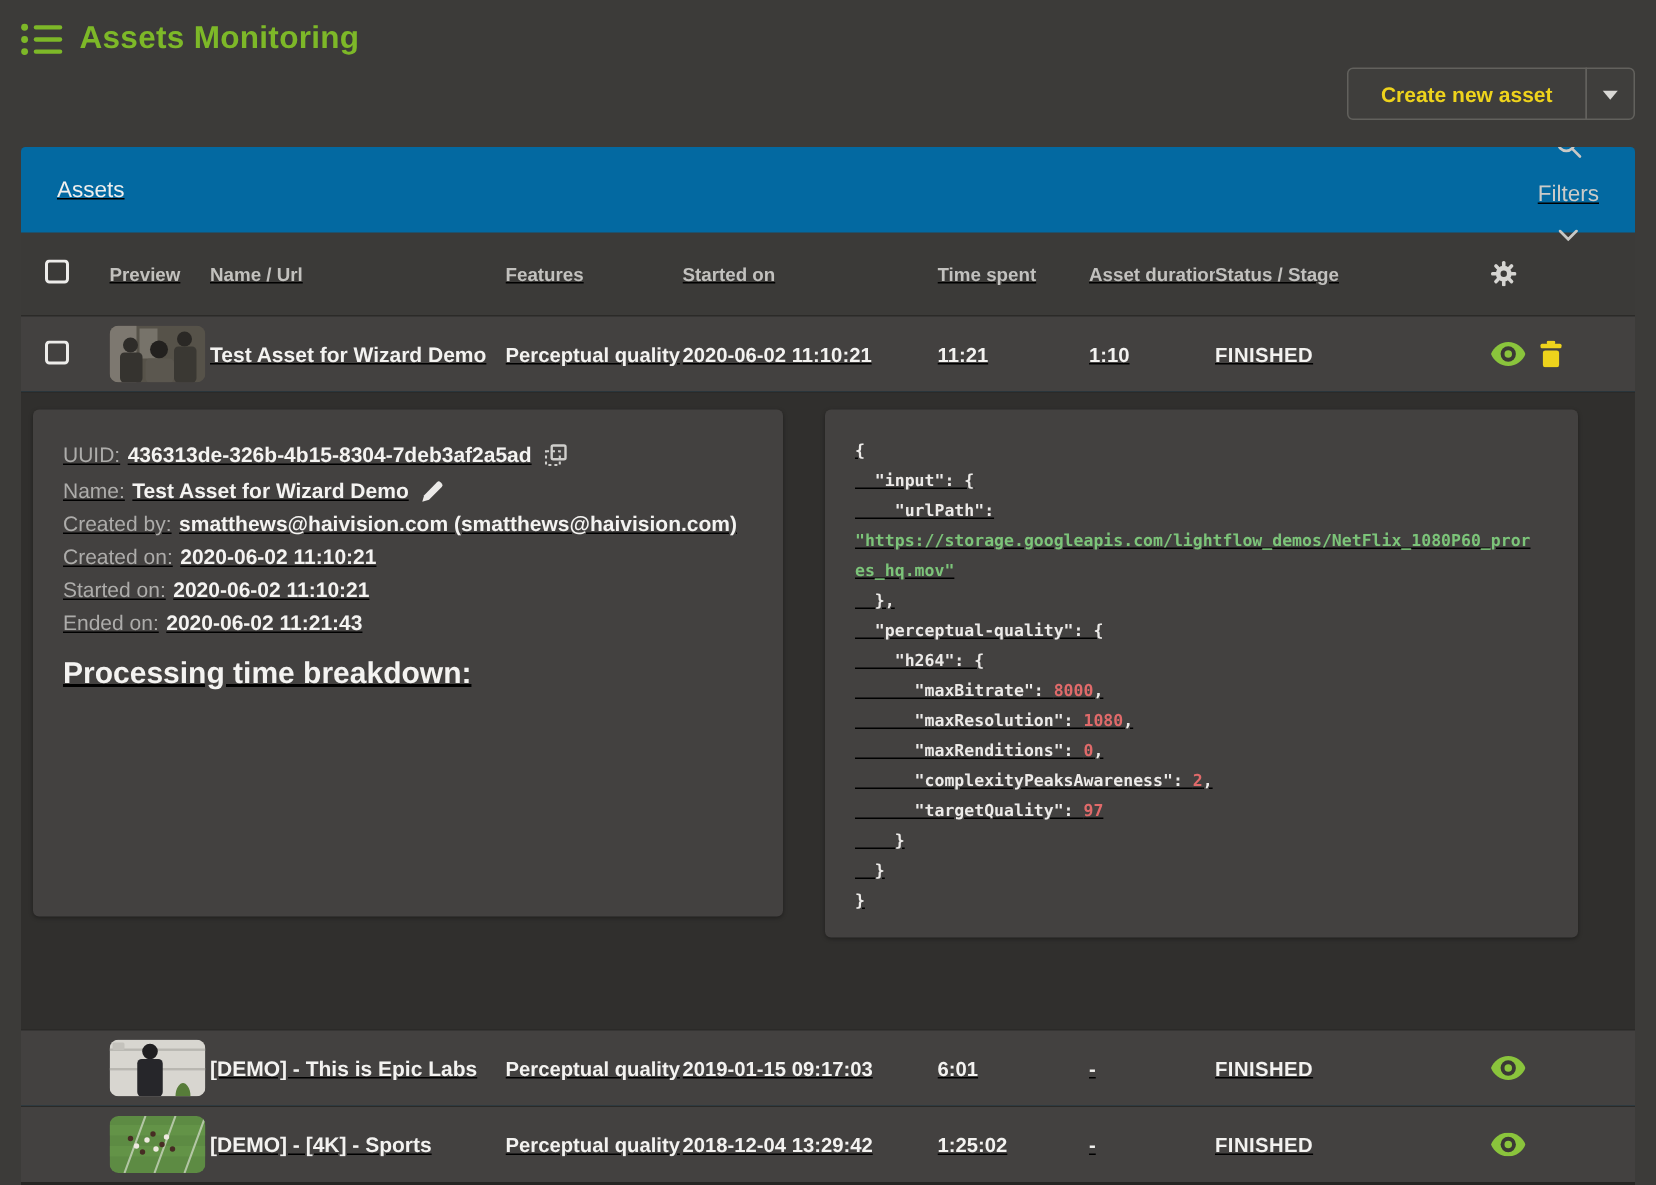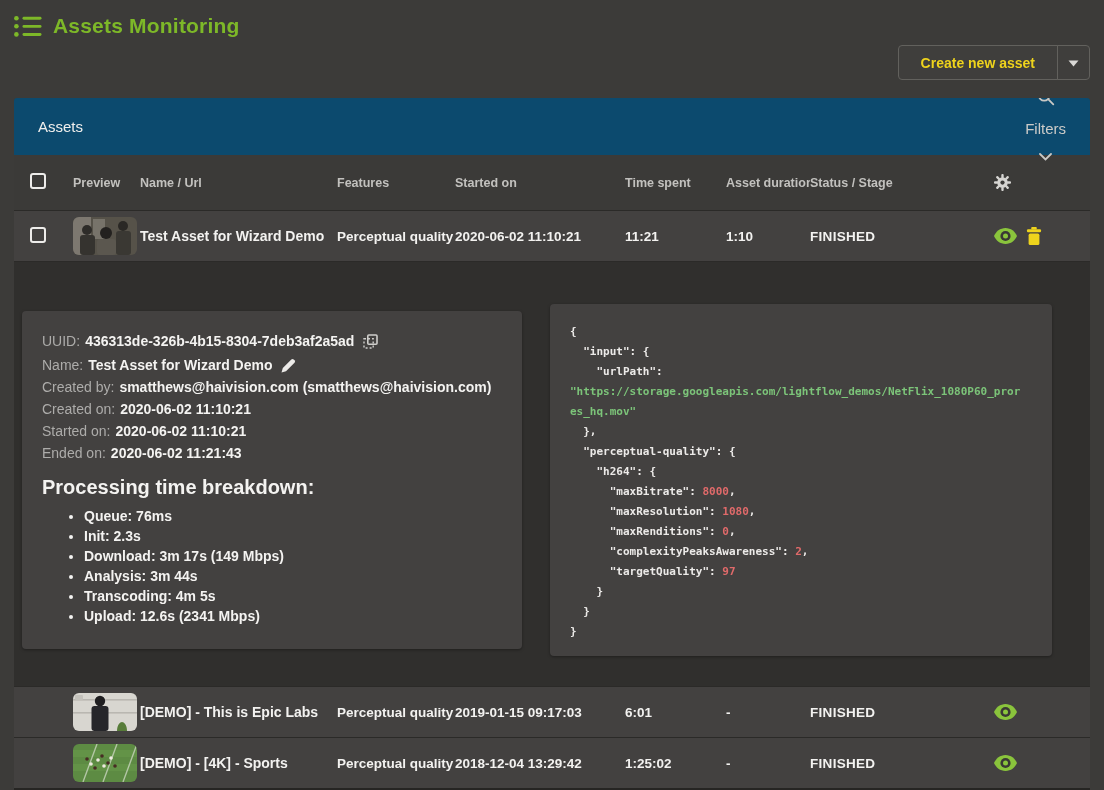--- a/index.html
+++ b/index.html
@@ -13,21 +13,21 @@
 
   .actions-row { position:absolute; top:45px; right:14px; display:flex;align-items:flex-end; }
   .create-btn { height:35px; padding:0 22px; background:rgba(255,255,255,0.02);
     border:1px solid #62615d; border-radius:4px 0 0 4px; color:var(--yellow,#eed31c);
     font-family:"Liberation Sans",sans-serif; font-size:14px; font-weight:bold; cursor:pointer; }
   .caret-btn { width:33px; height:35px; margin-left:-1px; background:rgba(255,255,255,0.02);
     border:1px solid #62615d; border-radius:0 4px 4px 0; display:flex; align-items:center; justify-content:center; cursor:pointer; }
 
   
   .panel { position:absolute; top:98px; left:14px; right:14px; bottom:0;
-    background:#0c4a6e; border-radius:3px 3px 0 0; overflow:hidden; }
+    background:#0369a1; border-radius:3px 3px 0 0; overflow:hidden;text-decoration:underline; }
   .panel-head { height:57px; display:flex; align-items:center; justify-content:space-between; padding:0 24px; }
   .panel-title { font-size:15px; color:#f0efed; font-weight:normal; }
   .filters-group { display:flex; align-items:center; gap:10px; cursor:pointer;flex-direction:column; }
   .filters-label { font-size:15px; color:#cccbc8; }
 
   
   .trow { display:grid; grid-template-columns:45px 81px 197px 118px 170px 101px 84px 134px 1fr; align-items:center; }
   .thead { height:55px; background:#3b3a38; color:#c2c1be; font-size:12.5px; font-weight:bold; }
   .data-row { height:51px; background:#434140; border-top:1px solid #2b2a28; color:#f3f2f0; font-size:13.5px; font-weight:bold; cursor:pointer; }
   .cell { overflow:hidden; white-space:nowrap; }
@@ -35,21 +35,21 @@
   .cell.c1 { padding-left:14px; }
   .cell.name { font-size:14px; }
   .cell.actions { display:flex; align-items:center; gap:9px; padding-left:50px; }
   .checkbox { display:inline-block; width:16px; height:16px; border:2px solid #edecea; border-radius:3px; background:transparent; cursor:pointer; }
   .thumb { display:block; width:64px; height:38px; border-radius:6px; overflow:hidden; line-height:0; }
   .status { letter-spacing:.3px; }
   .icon-btn { display:inline-flex; line-height:0; cursor:pointer; }
 
   
   .detail { height:425px; background:#302f2d; border-top:1px solid #2b2a28;
-    display:flex; align-items:center; gap:28px; padding:11px 0 0 8px; }
+    display:flex; align-items:flex-start; gap:28px; padding:11px 0 0 8px; }
   .card { background:#434140; border-radius:4px; box-shadow:0 1px 3px rgba(0,0,0,.35); }
   .meta-card { width:500px; min-height:338px; padding:22px 20px 20px; }
   .params-card { width:502px; padding:18px 20px 14px; }
 
   .meta-line { display:flex; align-items:center; font-size:14px; line-height:17px; margin-bottom:5px; }
   .meta-line.first { margin-bottom:7px; }
   .lbl { color:#adacaa; margin-right:5px; }
   .val { color:#f4f3f1; font-weight:bold; }
   .meta-icon { margin-left:9px; display:inline-flex; line-height:0; cursor:pointer; }
 
@@ -218,28 +218,20 @@
         <div class="meta-line">
           <span class="lbl">Started on:</span>
           <span class="val">2020-06-02 11:10:21</span>
         </div>
         <div class="meta-line">
           <span class="lbl">Ended on:</span>
           <span class="val">2020-06-02 11:21:43</span>
         </div>
 
         <div class="breakdown-title">Processing time breakdown:</div>
-        <ul class="breakdown-list">
-          <li>Queue: 76ms</li>
-          <li>Init: 2.3s</li>
-          <li>Download: 3m 17s (149 Mbps)</li>
-          <li>Analysis: 3m 44s</li>
-          <li>Transcoding: 4m 5s</li>
-          <li>Upload: 12.6s (2341 Mbps)</li>
-        </ul>
       </div>
 
       <div class="card params-card">
         <div class="code">
             <div class="code-line"><span class="tok-p">{</span></div>
             <div class="code-line"><span class="tok-p">  "input": {</span></div>
             <div class="code-line"><span class="tok-p">    "urlPath":</span></div>
             <div class="code-line"><span class="tok-s">"https://storage.googleapis.com/lightflow_demos/NetFlix_1080P60_pror</span></div>
             <div class="code-line"><span class="tok-s">es_hq.mov"</span></div>
             <div class="code-line"><span class="tok-p">  },</span></div>

